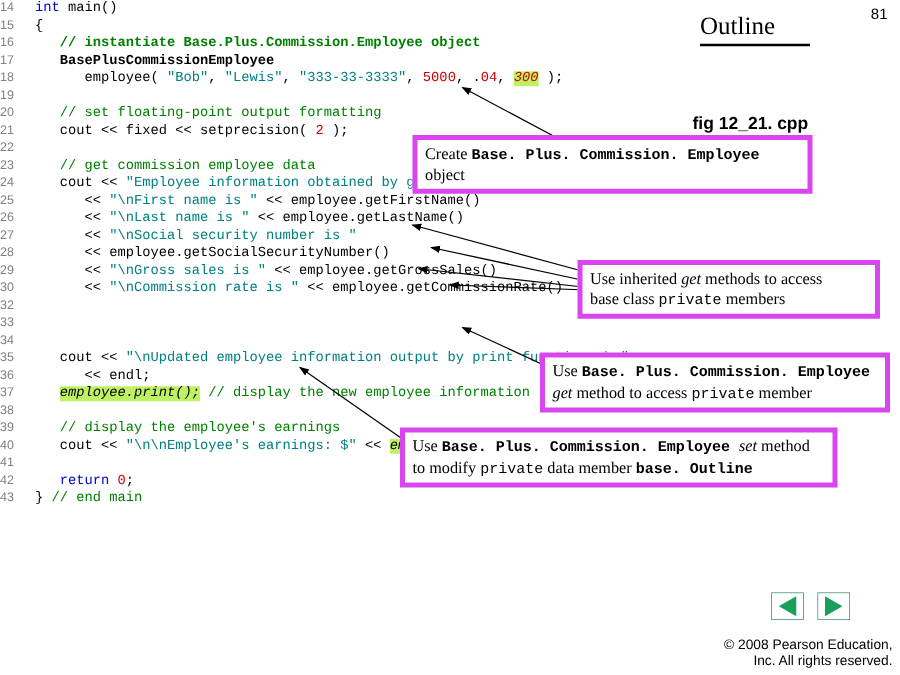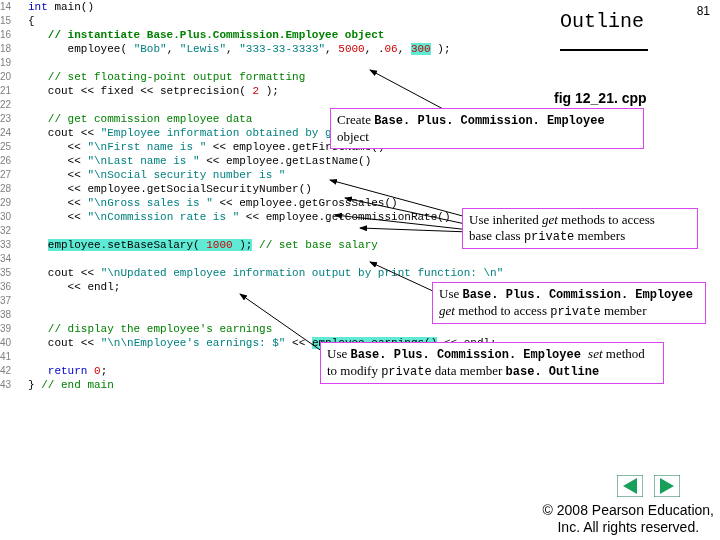--- a/index.html
+++ b/index.html
@@ -34,32 +34,32 @@
     padding-right: 6px;
     flex-shrink: 0;
   }
   .code {
     white-space: pre;
   }
   .kw { color: #0000cc; }
   .comment { color: #008000; }
   .str { color: #008080; }
   .num { color: #cc0000; }
-  .hl { background: #5eead4; }
+  .hl { background: #bef264; font-style: italic; }
   .bold { font-weight: bold; }
 
   .outline {
     position: absolute;
     top: 10px;
     left: 560px;
     width: 88px;
     border-bottom: 2px solid #000;
-    font-family: Liberation Mono, monospace;
+    font-family: Liberation Serif, serif;
     font-size: 20px;
-    padding-bottom: 16px;
+    padding-bottom: 2px;
   }
   .pagenum {
     position: absolute;
     top: 4px;
     right: 10px;
     font-family: Arial, sans-serif;
     font-size: 12px;
   }
   .figlabel {
     position: absolute;
@@ -72,21 +72,21 @@
   .figsub {
     position: absolute;
     top: 108px;
     left: 590px;
     font-family: Arial, sans-serif;
     font-size: 12px;
   }
   .callout {
     position: absolute;
     background: #fff;
-    border: 1px solid #d946ef;
+    border: 4px solid #d946ef;
     font-family: "Times New Roman", serif;
     font-size: 13px;
     padding: 3px 6px;
     line-height: 1.25;
   }
   .svg-layer {
     position: absolute;
     top: 0;
     left: 0;
     pointer-events: none;
@@ -95,22 +95,22 @@
     position: absolute;
     bottom: 40px;
     right: 40px;
   }
   .nav svg { margin-left: 4px; }
   .copyright {
     position: absolute;
     bottom: 4px;
     right: 6px;
     font-family: Arial, sans-serif;
-    font-size: 14px;
-    text-align: center;
+    font-size: 11px;
+    text-align: right;
     line-height: 1.2;
   }
   .mono { font-family: "Courier New", monospace; font-size: 12px; }
 </style>
 </head>
 <body>
 
 <div class="pagenum">81</div>
 <div class="outline">Outline</div>
 <div class="figlabel">fig 12_21. cpp</div>
@@ -123,22 +123,26 @@
     </div>
   <div class="line">
       <span class="lineno">15</span>
       <span class="code">{</span>
     </div>
   <div class="line">
       <span class="lineno">16</span>
       <span class="code comment bold">   // instantiate Base.Plus.Commission.Employee object</span>
     </div>
   <div class="line">
+      <span class="lineno">17</span>
+      <span class="code bold">   BasePlusCommissionEmployee</span>
+    </div>
+  <div class="line">
       <span class="lineno">18</span>
-      <span class="code"><span>      employee( </span><span class="str">"Bob"</span><span>, </span><span class="str">"Lewis"</span><span>, </span><span class="str">"333-33-3333"</span><span>, </span><span class="num">5000</span><span>, .</span><span class="num">06</span><span>, </span><span class="hl"><span class="num">300</span></span><span> );</span></span>
+      <span class="code"><span>      employee( </span><span class="str">"Bob"</span><span>, </span><span class="str">"Lewis"</span><span>, </span><span class="str">"333-33-3333"</span><span>, </span><span class="num">5000</span><span>, .</span><span class="num">04</span><span>, </span><span class="hl"><span class="num">300</span></span><span> );</span></span>
     </div>
   <div class="line">
       <span class="lineno">19</span>
       <span class="code"></span>
     </div>
   <div class="line">
       <span class="lineno">20</span>
       <span class="code comment">   // set floating-point output formatting</span>
     </div>
   <div class="line">
@@ -180,36 +184,36 @@
   <div class="line">
       <span class="lineno">30</span>
       <span class="code"><span>      &lt;&lt; </span><span class="str">"\nCommission rate is "</span><span> &lt;&lt; employee.getCommissionRate()</span></span>
     </div>
   <div class="line">
       <span class="lineno">32</span>
       <span class="code"></span>
     </div>
   <div class="line">
       <span class="lineno">33</span>
-      <span class="code"><span>   </span><span class="hl"><span>employee.setBaseSalary( </span><span class="num">1000</span><span> );</span></span><span class="comment"> // set base salary</span></span>
     </div>
   <div class="line">
       <span class="lineno">34</span>
       <span class="code"></span>
     </div>
   <div class="line">
       <span class="lineno">35</span>
       <span class="code"><span>   cout &lt;&lt; </span><span class="str">"\nUpdated employee information output by print function: \n"</span></span>
     </div>
   <div class="line">
       <span class="lineno">36</span>
       <span class="code">      &lt;&lt; endl;</span>
     </div>
   <div class="line">
       <span class="lineno">37</span>
+      <span class="code"><span>   </span><span class="hl">employee.print();</span><span class="comment"> // display the new employee information</span></span>
     </div>
   <div class="line">
       <span class="lineno">38</span>
       <span class="code"></span>
     </div>
   <div class="line">
       <span class="lineno">39</span>
       <span class="code comment">   // display the employee's earnings</span>
     </div>
   <div class="line">

